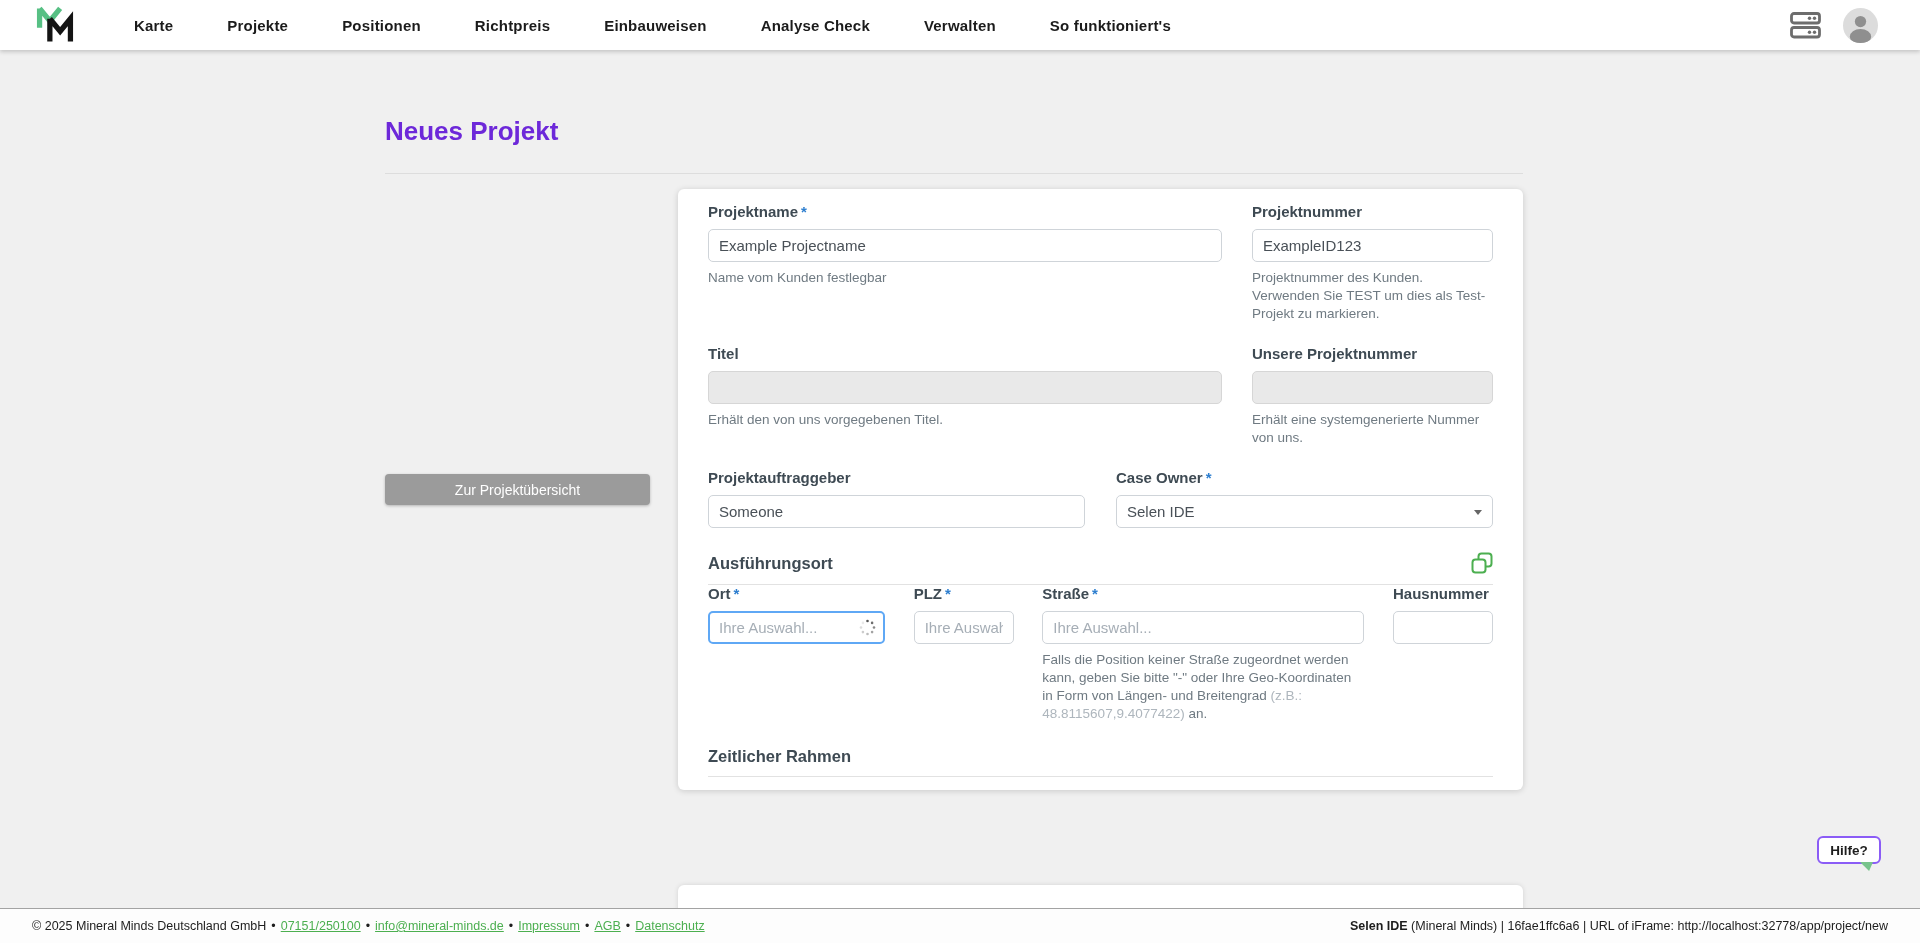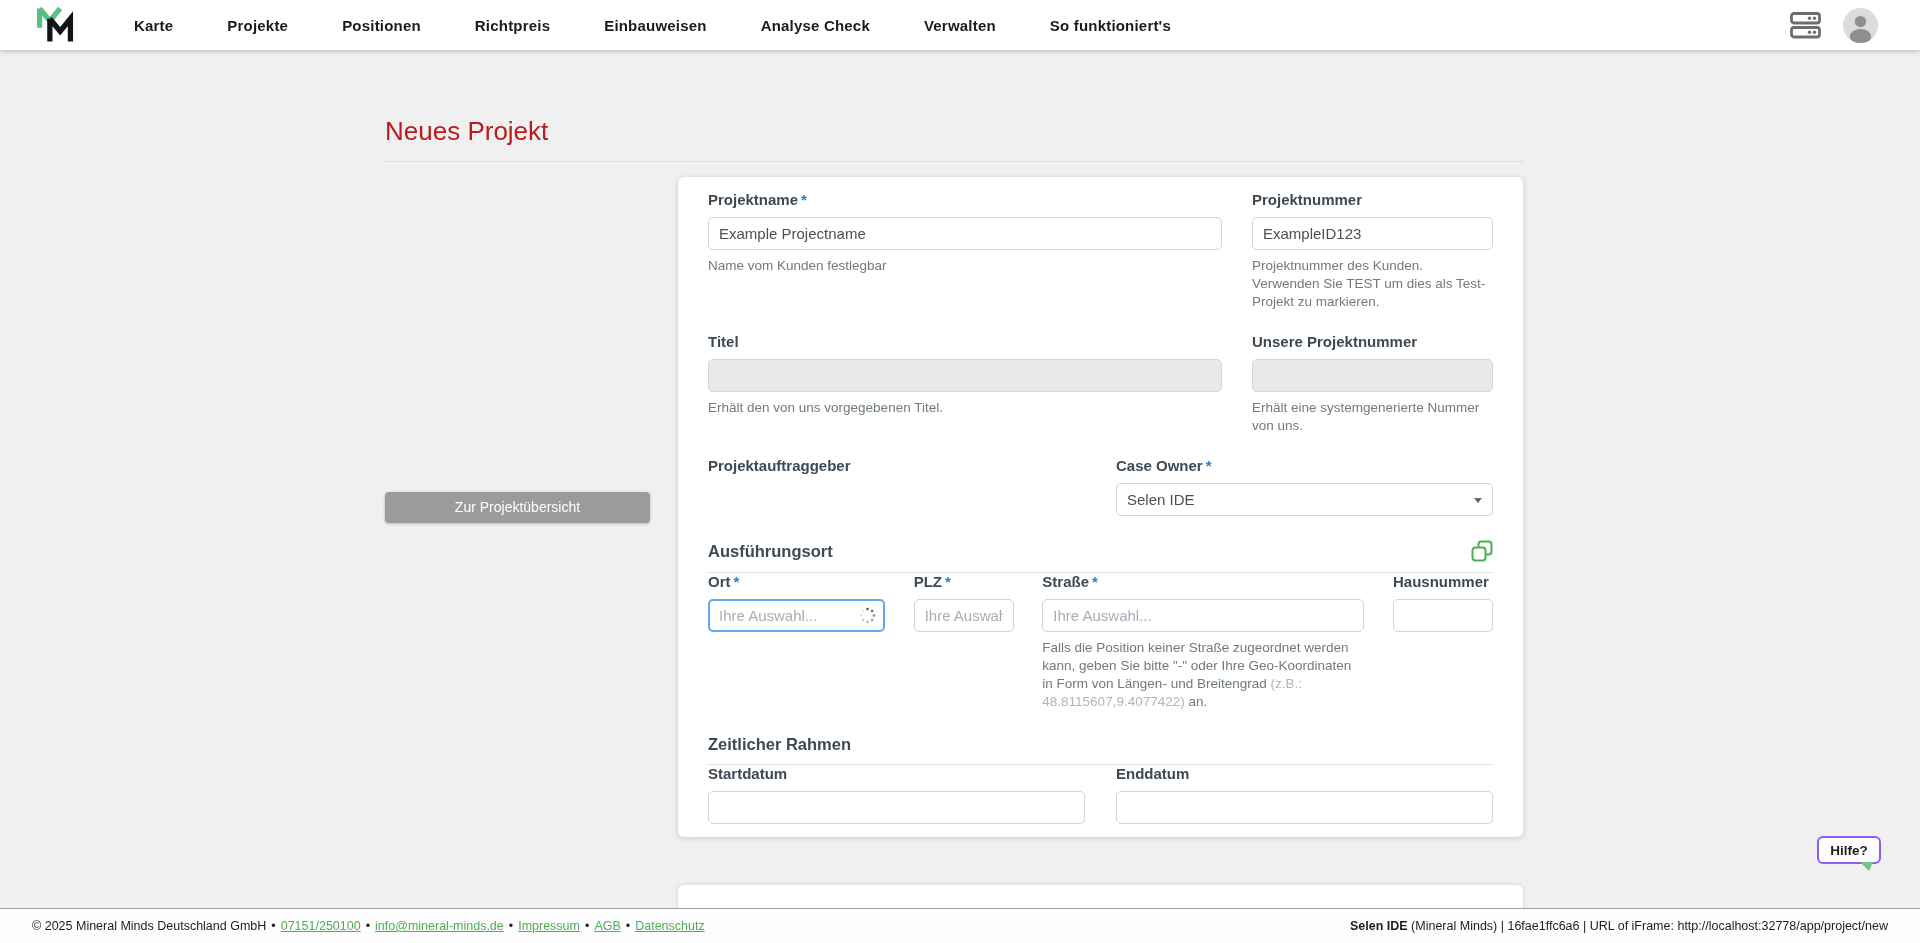--- a/index.html
+++ b/index.html
@@ -21,21 +21,21 @@
   .logo { margin-left:36px; width:46px; height:40px; flex-shrink:0; }
   .nav-links { display:flex; gap:54px; margin-left:52px; }
   .nav-links a {
     font-size:15px; font-weight:bold; color:#1b1b1b; text-decoration:none;
     letter-spacing:.2px; cursor:pointer;
   }
   .nav-right { margin-left:auto; margin-right:42px; display:flex; align-items:center; gap:22px; }
 
   
   .content { position:absolute; left:385px; top:116px; width:1138px; }
-  h1.page-title { font-size:26px; font-weight:normal; color:#b91c1c; margin-bottom:14px; }
+  h1.page-title { font-size:26px; font-weight:bold; color:#6d28d9; margin-bottom:26px; }
   .title-divider { border-bottom:1px solid #ddd; width:100%; }
   .main-row { display:flex; align-items:center; margin-top:15px; }
   .left-col { width:293px; flex-shrink:0; }
   .btn-overview {
     width:265px; height:31px; background:#9b9b9b; color:#fff; border:none;
     border-radius:4px; font-size:14px; font-family:inherit; cursor:pointer;
     box-shadow:0 1px 3px rgba(0,0,0,.25);
   }
 
   
@@ -195,20 +195,21 @@
         <div class="field">
           <label>Unsere Projektnummer</label>
           <input class="text is-disabled" type="text" disabled="" value="" style="">
           <div class="helper">Erhält eine systemgenerierte Nummer von uns.</div>
         </div>
       </div>
 
       <div class="form-row equal">
         <div class="field">
           <label>Projektauftraggeber</label>
+          <input class="text" type="text" value="Someone" style="">
         </div>
         <div class="field">
           <label><span>Case Owner</span><span class="asterisk">*</span></label>
           <div class="select-box">
             <span>Selen IDE</span>
             <span class="caret"></span>
           </div>
         </div>
       </div>
 
@@ -255,30 +256,20 @@
         <div class="field w-hnr">
           <label>Hausnummer</label>
           <input class="text" type="text" value="" style="">
         </div>
       </div>
 
       <div class="section-header">
         <span class="section-title">Zeitlicher Rahmen</span>
       </div>
 
-      <div class="form-row equal" style="margin-bottom:0;">
-        <div class="field">
-          <label>Startdatum</label>
-          <input class="text" type="text" value="" style="">
-        </div>
-        <div class="field">
-          <label>Enddatum</label>
-          <input class="text" type="text" value="" style="">
-        </div>
-      </div>
 
     </section>
   </div>
 </main>
 
 <div class="card-peek"></div>
 
 <div class="help-bubble">
   <span>Hilfe?</span>
   <span class="tail"></span>

